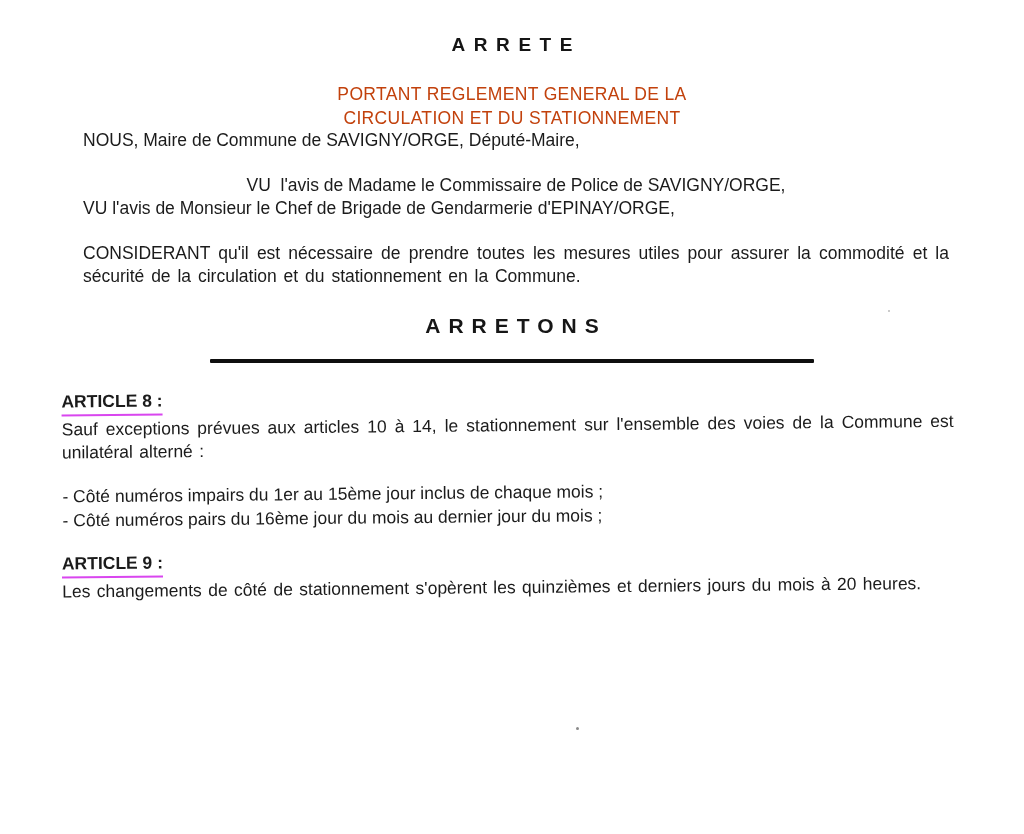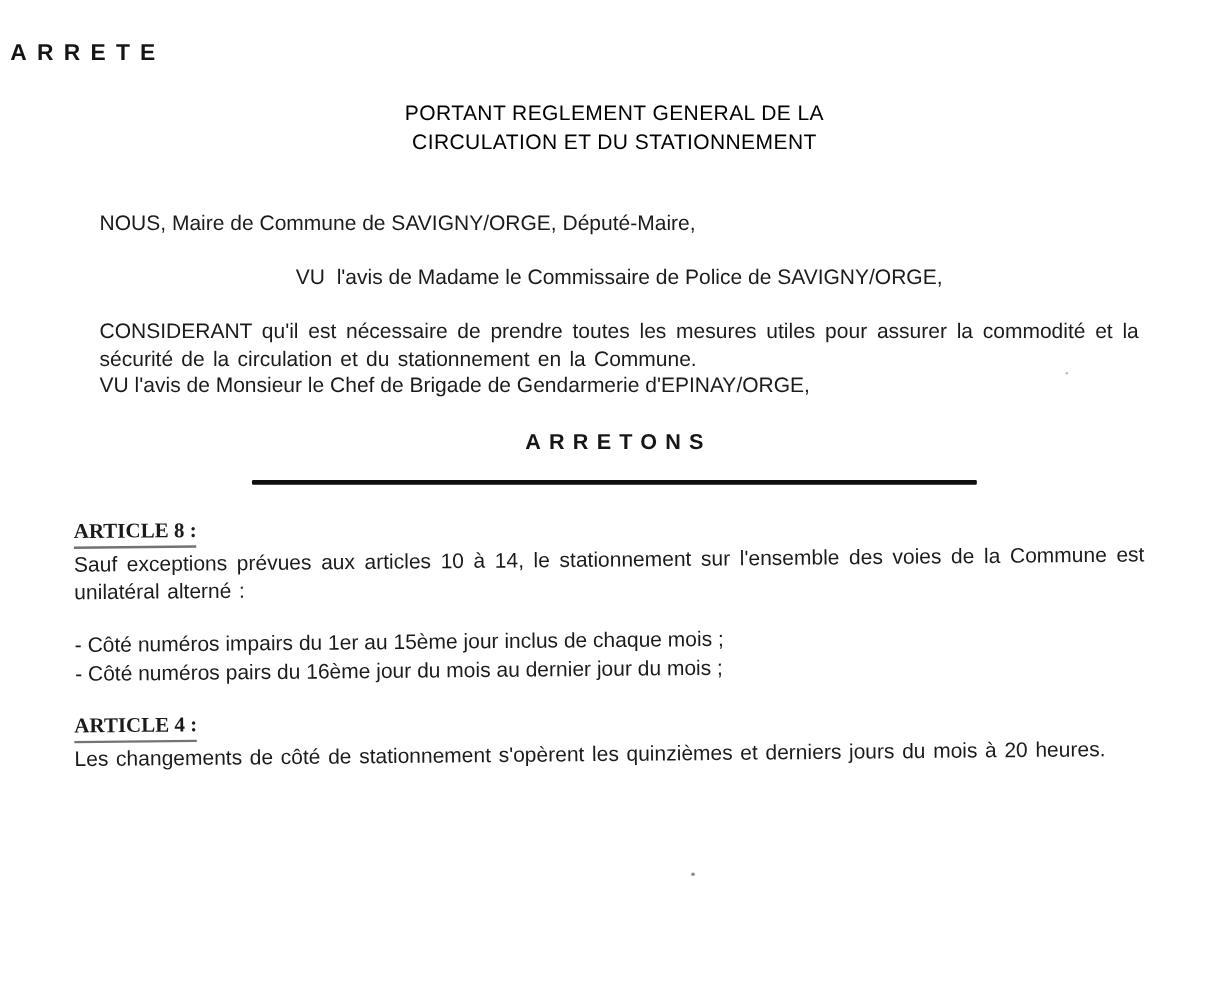--- a/index.html
+++ b/index.html
@@ -12,36 +12,36 @@
     width: 1024px;
     height: 834px;
     background: #ffffff;
     overflow: hidden;
     font-family: "Liberation Sans", "DejaVu Sans", sans-serif;
     color: #1b1b1b;
     -webkit-font-smoothing: antialiased;
   }
   .doc-title {
     margin: 34px 0 0 0;
+    text-align: center;
     font-size: 19px;
     font-weight: bold;
     letter-spacing: 0.45em;
     text-indent: 0.45em; 
     color: #151515;
   }
   .doc-subtitle {
     margin-top: 26px;
     text-align: center;
     font-size: 17.5px;
     line-height: 24px;
     letter-spacing: 0.02em;
-    color: #000000;
+    color: #c2410c;
   }
   .preamble {
-    margin-top: 46px;
     padding-left: 83px;
     width: 866px;
     font-size: 17.5px;
     line-height: 21px;
   }
   .pline {
     margin: 0 0 21px 0;
     white-space: pre-wrap;
   }
   .pline.tight {
@@ -53,21 +53,21 @@
   }
   .considerant {
     margin: 23px 0 0 0;
     text-align: justify;
     line-height: 23px;
     word-spacing: 2px;
   }
   .arretons {
     margin: 26px 0 0 0;
     text-align: center;
-    font-size: 18px;
+    font-size: 21px;
     font-weight: bold;
     letter-spacing: 0.38em;
     text-indent: 0.38em;
     color: #161616;
   }
   .rule {
     margin: 21px auto 0 auto;
     width: 604px;
     height: 4px;
     background: #0f0f0f;
@@ -83,23 +83,22 @@
   }
   .article-8 { margin-top: 28px; }
   .article-9 { margin-top: 20px; }
   .article h3 {
     margin: 0 0 2px 0;
     font-size: 17.5px;
     font-weight: bold;
   }
   .article-heading {
     display: inline-block;
-    border-bottom: 2px solid #737373;
+    border-bottom: 2px solid #d946ef;
     padding-bottom: 1px;
-    font-family: Liberation Serif, serif;
   }
   .article-body {
     margin: 0;
     text-align: justify;
     word-spacing: 1.5px;
   }
   .bullets {
     margin-top: 21px;
   }
   .bullet {
@@ -121,42 +120,42 @@
   <h1 class="doc-title">ARRETE</h1>
 
   <div class="doc-subtitle">
     <div>PORTANT REGLEMENT GENERAL DE LA</div>
     <div>CIRCULATION ET DU STATIONNEMENT</div>
   </div>
 
   <div class="preamble">
     <p class="pline">NOUS, Maire de Commune de SAVIGNY/ORGE, Député-Maire,</p>
     <p class="pline tight after-group">VU  l'avis de Madame le Commissaire de Police de SAVIGNY/ORGE,</p>
+    <p class="pline">VU l'avis de Monsieur le Chef de Brigade de Gendarmerie d'EPINAY/ORGE,</p>
     <p class="pline considerant">CONSIDERANT qu'il est nécessaire de prendre toutes les mesures utiles pour assurer la commodité et la sécurité de la circulation et du stationnement en la Commune.</p>
-    <p class="pline">VU l'avis de Monsieur le Chef de Brigade de Gendarmerie d'EPINAY/ORGE,</p>
   </div>
 
   <h2 class="arretons">ARRETONS</h2>
 
   <div class="rule"></div>
 
   <section class="article article-8">
     <h3>
       <span class="article-heading">ARTICLE 8 :</span>
     </h3>
     <p class="article-body">Sauf exceptions prévues aux articles 10 à 14, le stationnement sur l'ensemble des voies de la Commune est unilatéral alterné :</p>
     <div class="bullets">
       <p class="bullet">- Côté numéros impairs du 1er au 15ème jour inclus de chaque mois ;</p>
       <p class="bullet">- Côté numéros pairs du 16ème jour du mois au dernier jour du mois ;</p>
     </div>
   </section>
 
   <section class="article article-9">
     <h3>
-      <span class="article-heading">ARTICLE 4 :</span>
+      <span class="article-heading">ARTICLE 9 :</span>
     </h3>
     <p class="article-body">Les changements de côté de stationnement s'opèrent les quinzièmes et derniers jours du mois à 20 heures.</p>
   </section>
 
   <div class="speck speck-1"></div>
   <div class="speck speck-2"></div>
 
 </div>
 
 </body></html>

